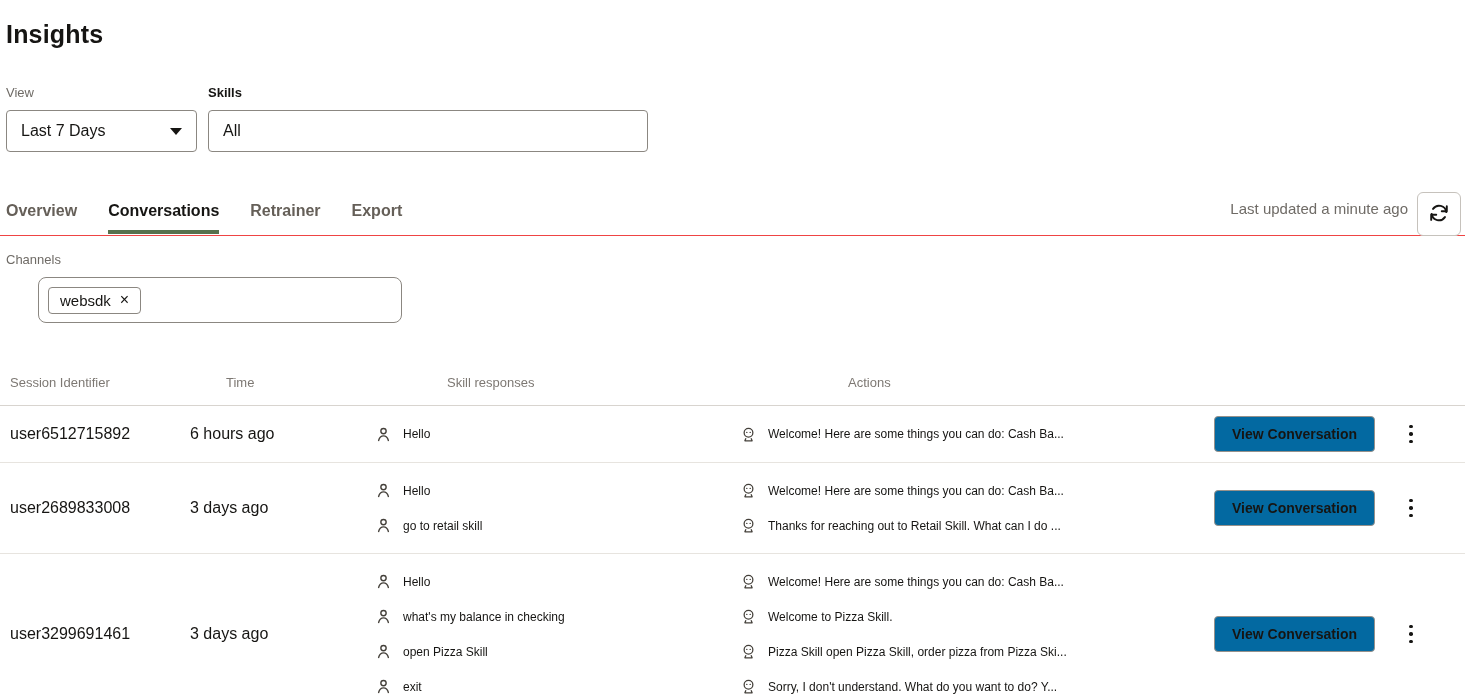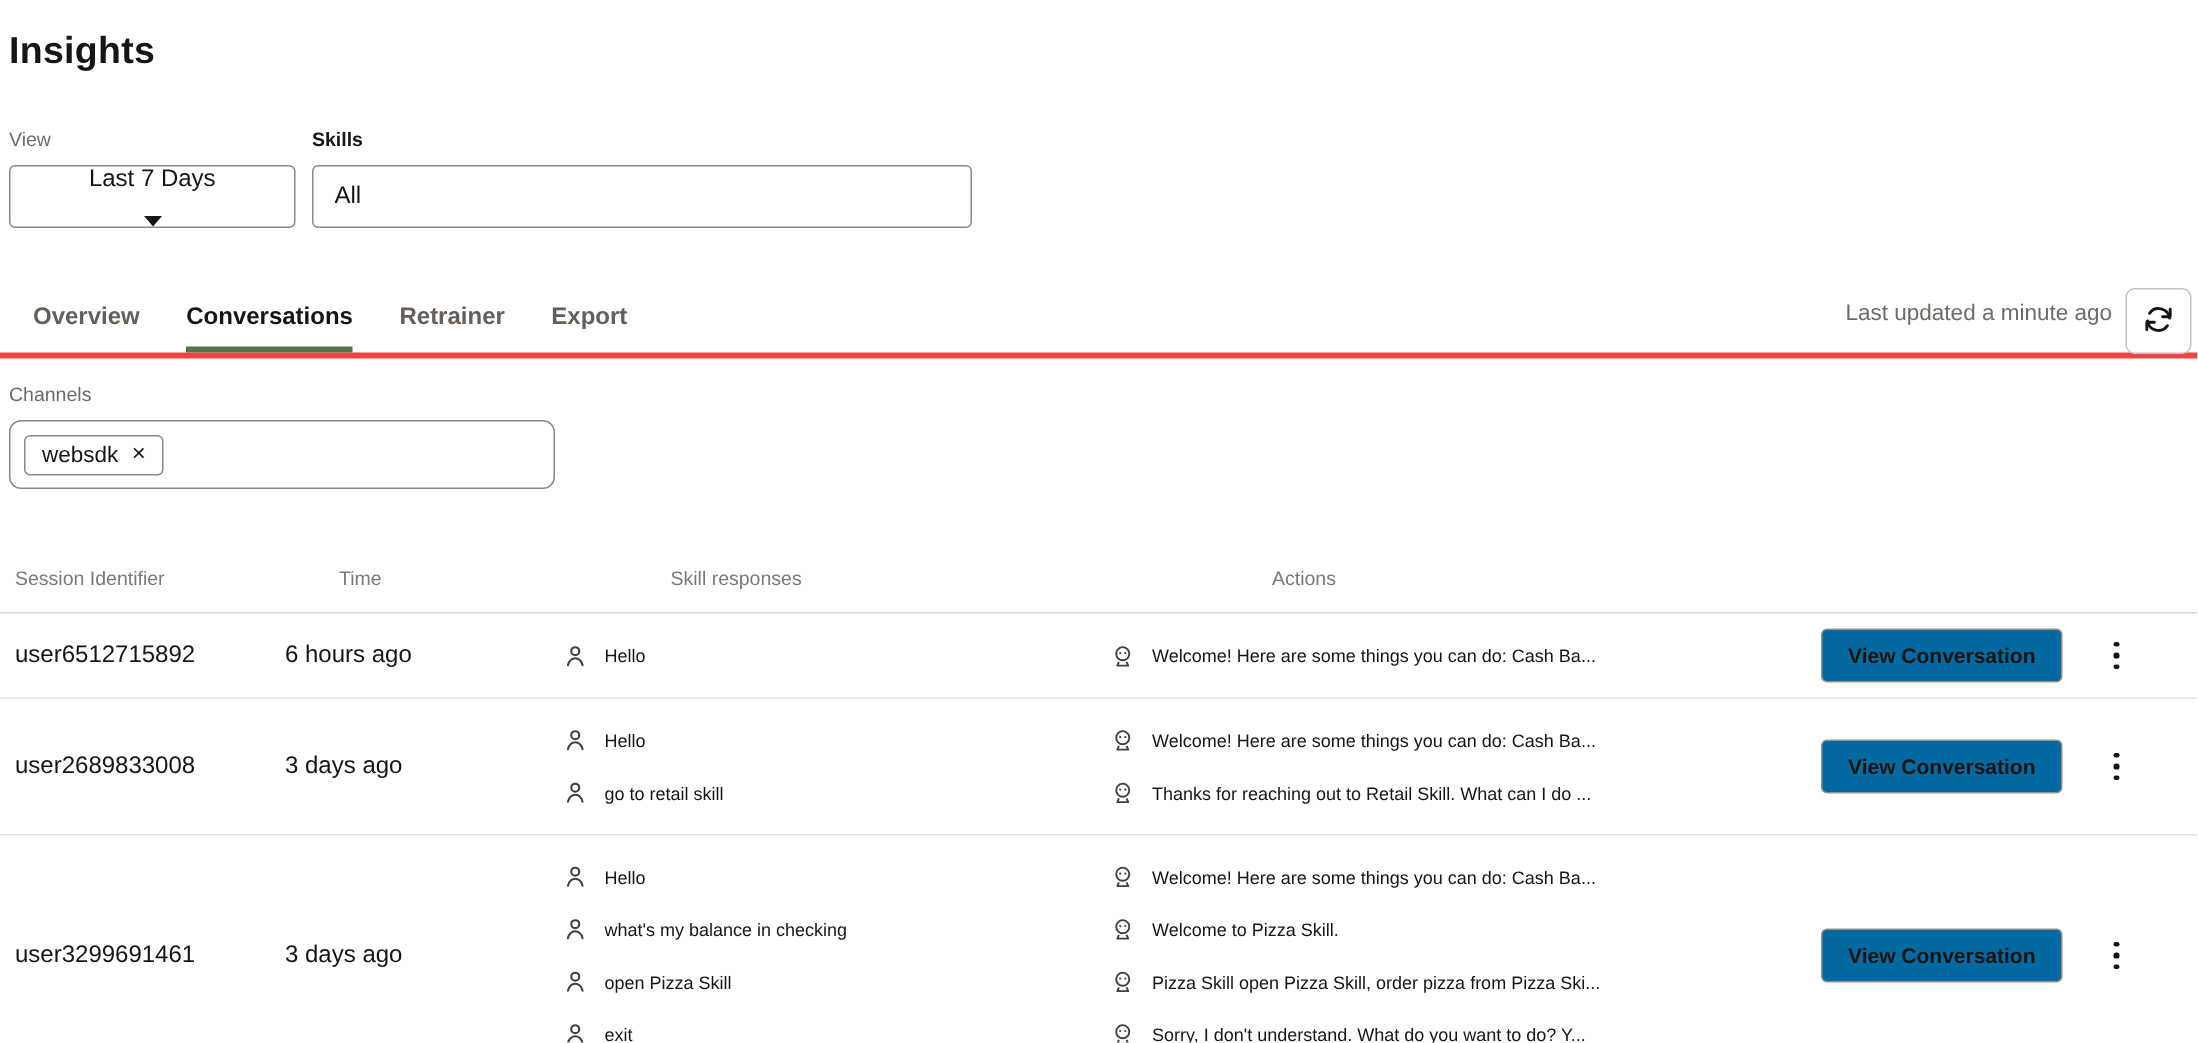--- a/index.html
+++ b/index.html
@@ -17,57 +17,57 @@
     margin: 20px 0 0 6px; color: #161513;
   }
 
   
   .filters { display: flex; gap: 11px; margin: 36px 0 0 6px; }
   .field-label { font-size: 13px; color: #6f6b66; margin-bottom: 10px; }
   .field-label.strong { color: #161513; font-weight: 700; }
   .select-box {
     width: 191px; height: 42px; border: 1px solid #8b8781; border-radius: 4px;
     display: flex; align-items: center; justify-content: space-between;
-    padding: 0 14px; font-size: 16px; cursor: pointer; background: #fff; flex-direction: column;
+    padding: 0 14px; font-size: 16px; cursor: pointer; background: #fff;
   }
   .caret-down {
     width: 0; height: 0; border-left: 6px solid transparent;
     border-right: 6px solid transparent; border-top: 7px solid #161513;
   }
   .input-box {
     width: 440px; height: 42px; border: 1px solid #8b8781; border-radius: 4px;
     display: flex; align-items: center; padding: 0 14px; font-size: 16px;
     background: #fff;
   }
 
   
   .tabbar {
-    display: flex; align-items: center; margin-top: 40px;
-    border-bottom: 4px solid #ef4444; padding-left: 22px; padding-right: 4px;
+    display: flex; align-items: flex-start; margin-top: 40px;
+    border-bottom: 1px solid #ef4444; padding-left: 6px; padding-right: 4px;
   }
   .tabs { display: flex; gap: 31px; }
   .tab {
     font-size: 16px; color: #655f58; font-weight: 600;
     padding: 10px 0 10px; border-bottom: 4px solid transparent;
     margin-bottom: -1px; cursor: pointer;
   }
   .tab.active { color: #161513; font-weight: 700; border-bottom-color: #56714d; }
   .tab-right { margin-left: auto; display: flex; align-items: center; gap: 9px; padding-bottom: 0; }
   .last-updated { font-size: 15px; color: #6f6b66; align-self: center; margin-bottom: 10px; }
   .refresh-btn {
     width: 44px; height: 44px; background: #fff; border: 1px solid #c6c2bc;
     border-radius: 6px; display: flex; align-items: center; justify-content: center;
     cursor: pointer; margin-bottom: -1px;
   }
 
   
   .channels { margin: 16px 0 0 6px; }
   .channels-box {
     width: 364px; min-height: 46px; border: 1px solid #8b8781; border-radius: 8px;
-    display: flex; align-items: center; padding: 7px 9px; background: #fff;
+    display: flex; align-items: center; padding: 7px 9px; background: #fff; margin-left: 32px;
   }
   .chip {
     display: inline-flex; align-items: center; gap: 9px;
     border: 1px solid #8b8781; border-radius: 4px; background: #fff;
     padding: 4px 11px; font-size: 15px; color: #161513;
   }
   .chip-x { font-size: 16px; color: #161513; cursor: pointer; line-height: 1; }
 
   
   .table { margin-top: 52px; }

